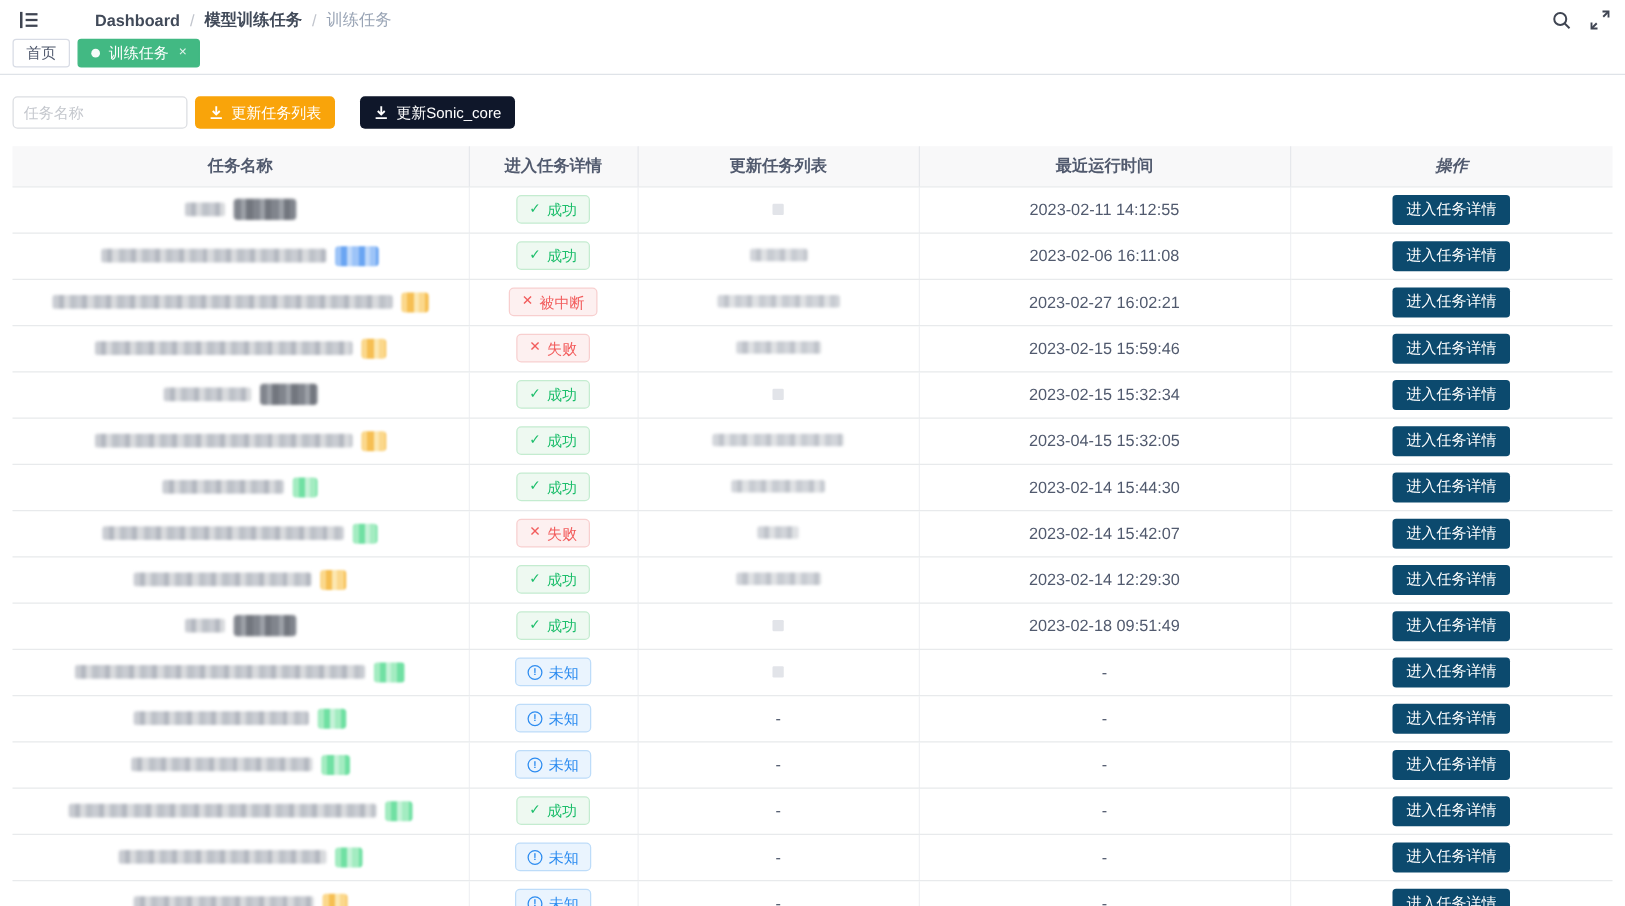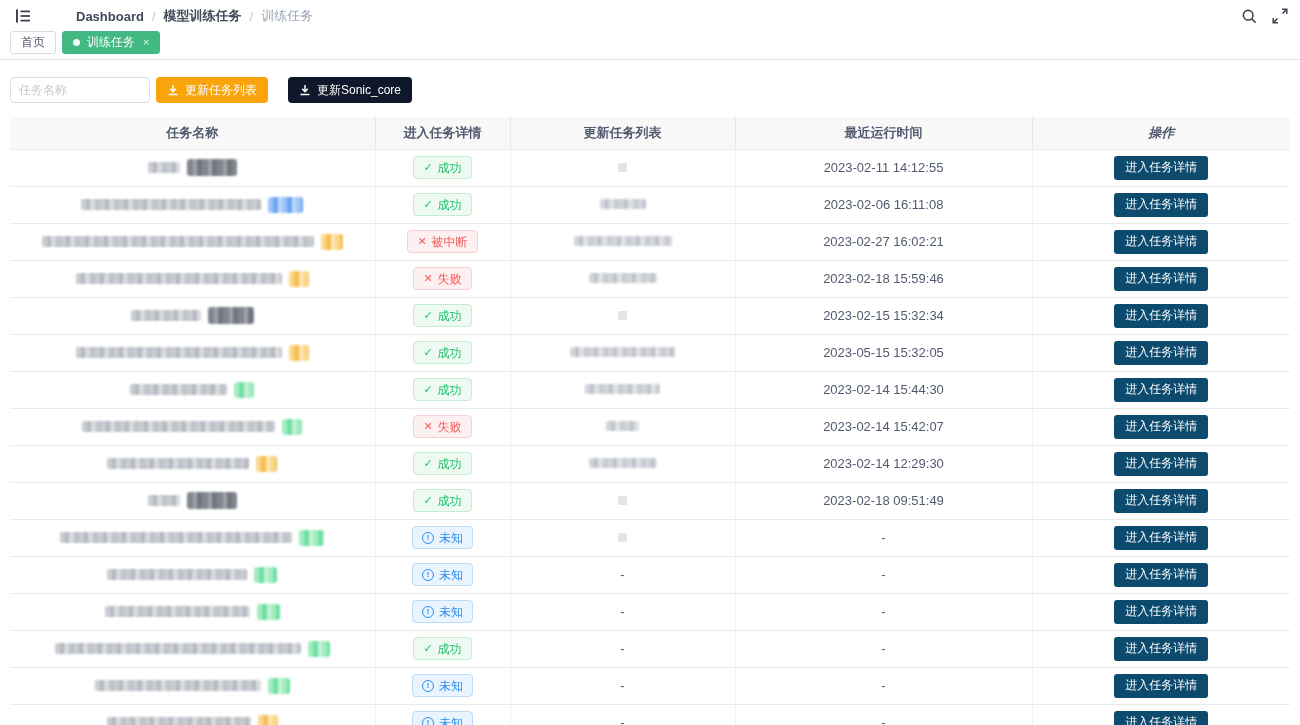--- a/index.html
+++ b/index.html
@@ -212,21 +212,21 @@
         <tr>
           <td><span class="name-wrap">
               <span class="blur-text" style="width: 206px;"></span>
               <span class="blur-tag yellow" style="width: 20px;"></span>
             </span></td>
           <td><span class="badge error">
               <span class="badge-icon">✕</span>
               <span>失败</span>
             </span></td>
           <td><span class="blur-text light" style="width: 68px;"></span></td>
-          <td><span>2023-02-18 15:59:46</span></td>
+          <td><span>2023-02-15 15:59:46</span></td>
           <td><button class="detail-btn">进入任务详情</button></td>
         </tr>
         <tr>
           <td><span class="name-wrap">
               <span class="blur-text" style="width: 70px;"></span>
               <span class="blur-dark" style="width: 46px;"></span>
             </span></td>
           <td><span class="badge success">
               <span class="badge-icon">✓</span>
               <span>成功</span>
@@ -238,21 +238,21 @@
         <tr>
           <td><span class="name-wrap">
               <span class="blur-text" style="width: 206px;"></span>
               <span class="blur-tag yellow" style="width: 20px;"></span>
             </span></td>
           <td><span class="badge success">
               <span class="badge-icon">✓</span>
               <span>成功</span>
             </span></td>
           <td><span class="blur-text light" style="width: 105px;"></span></td>
-          <td><span>2023-05-15 15:32:05</span></td>
+          <td><span>2023-04-15 15:32:05</span></td>
           <td><button class="detail-btn">进入任务详情</button></td>
         </tr>
         <tr>
           <td><span class="name-wrap">
               <span class="blur-text" style="width: 97px;"></span>
               <span class="blur-tag green" style="width: 20px;"></span>
             </span></td>
           <td><span class="badge success">
               <span class="badge-icon">✓</span>
               <span>成功</span>

